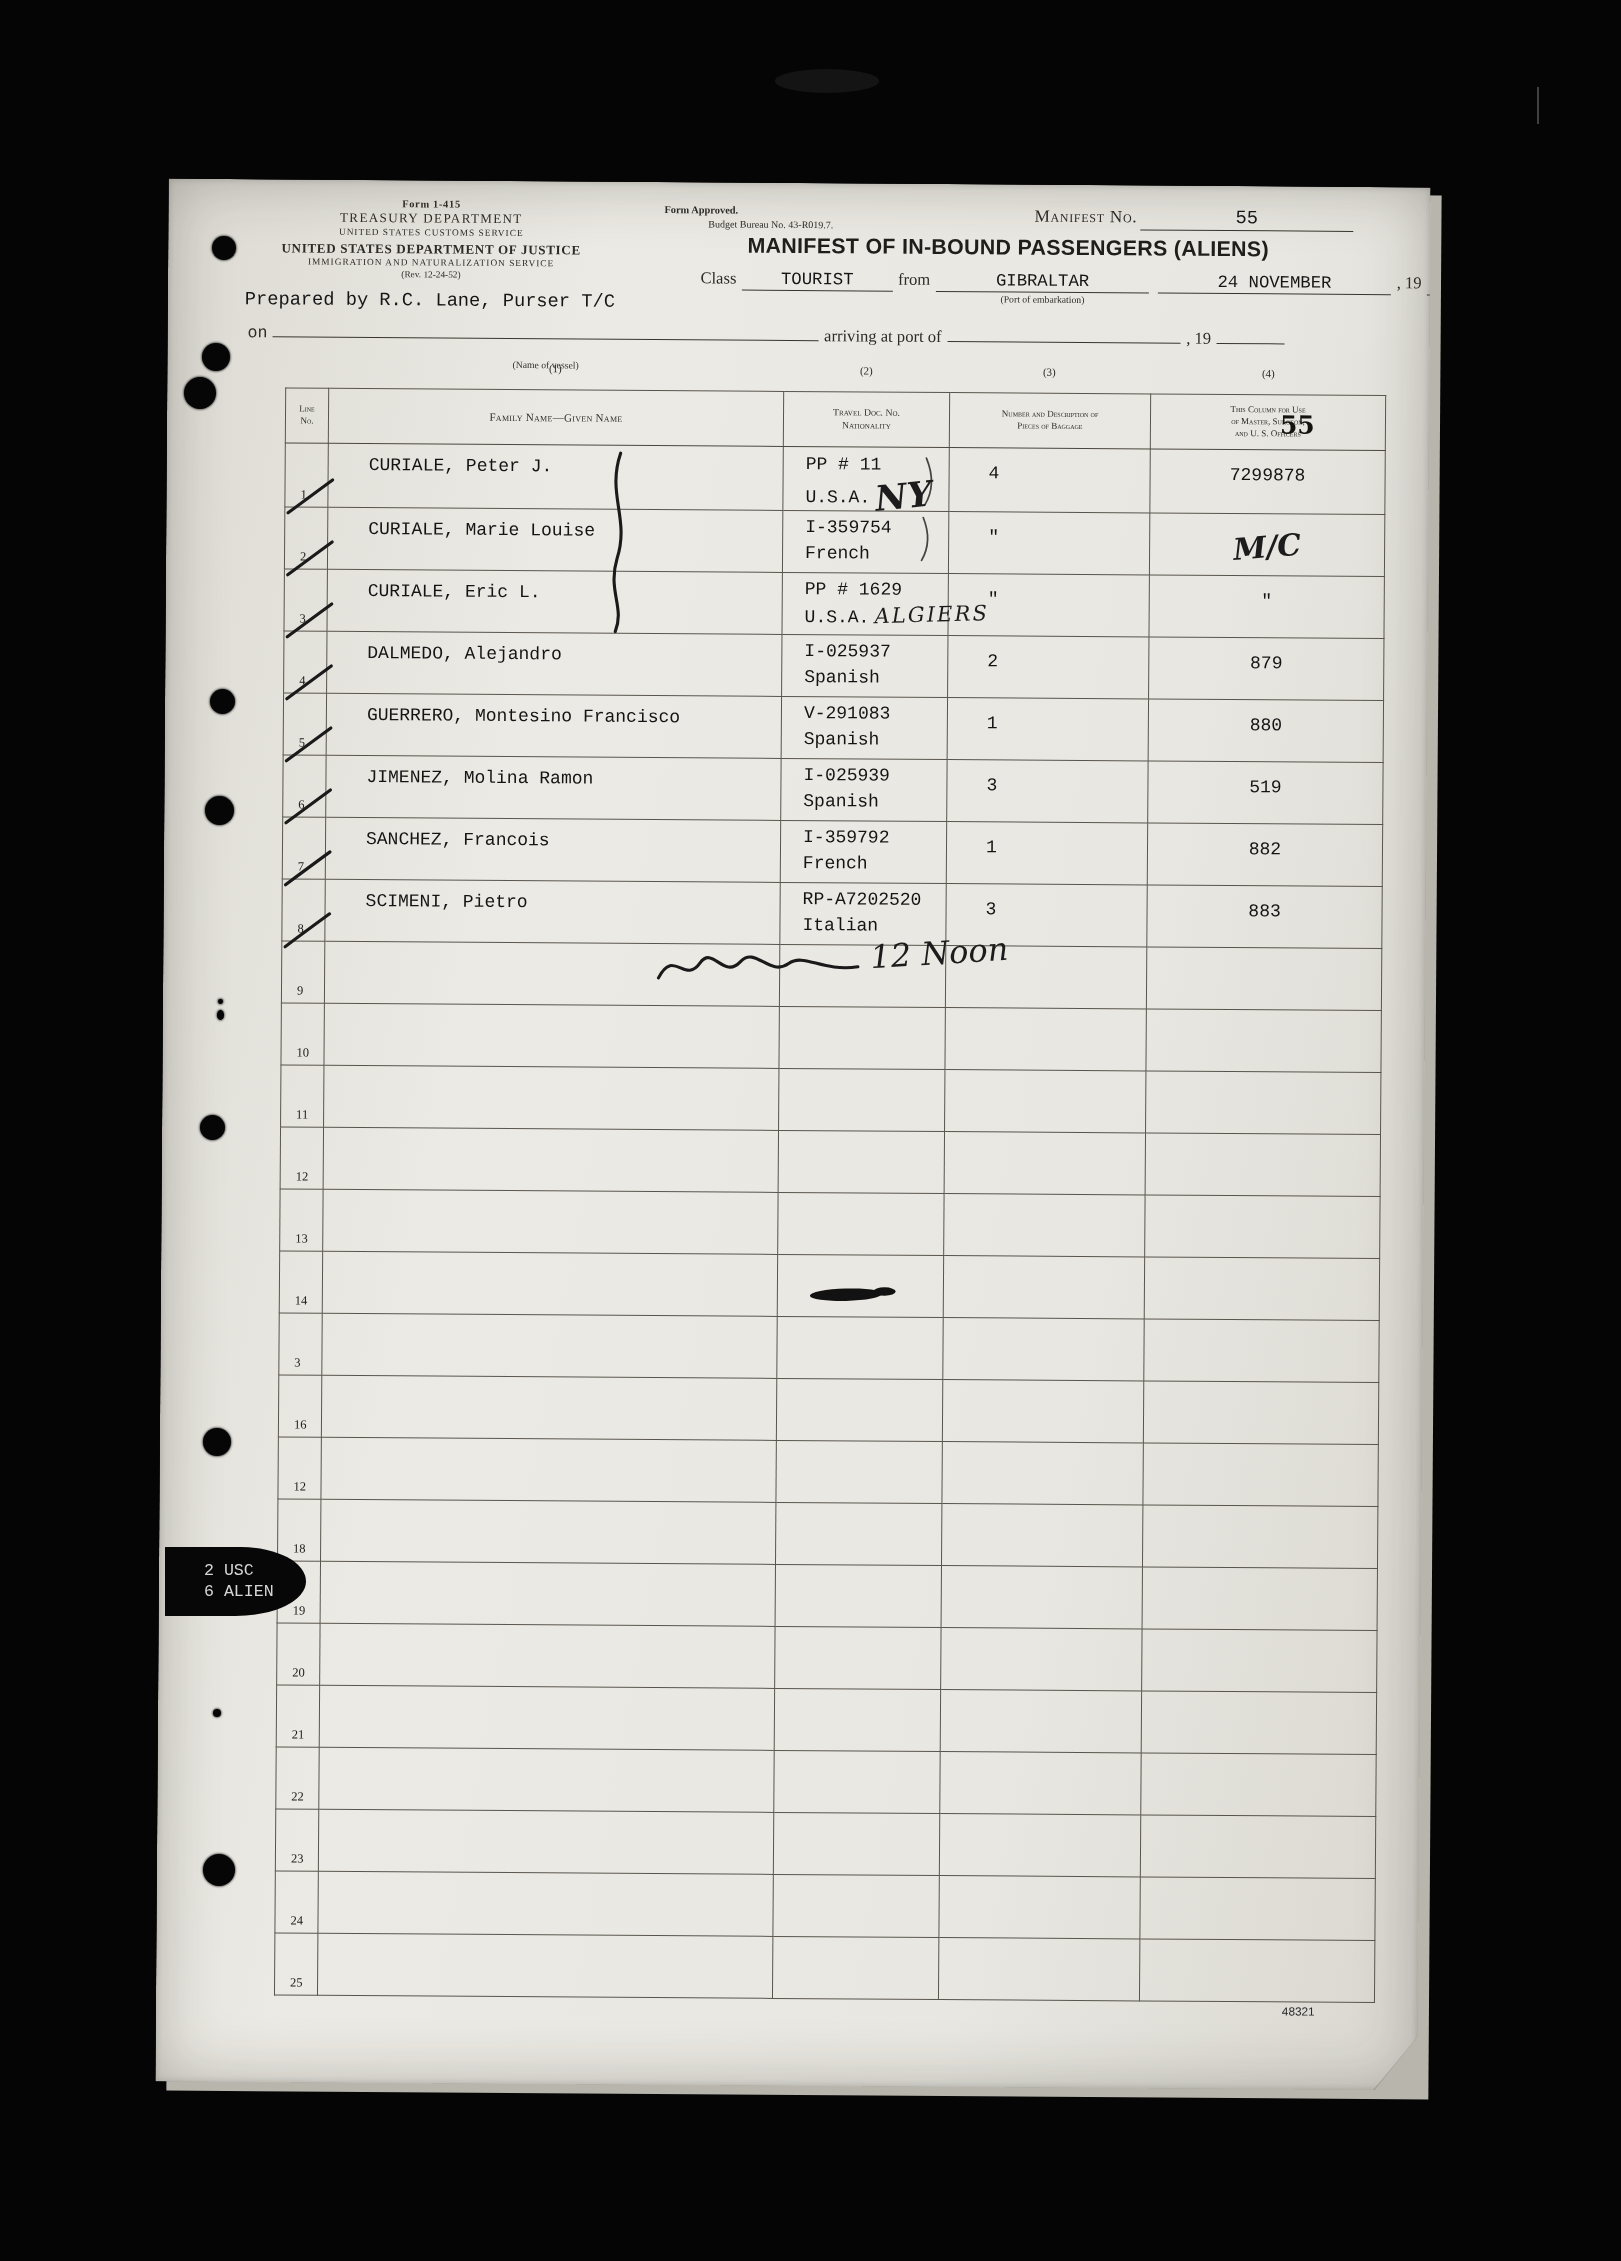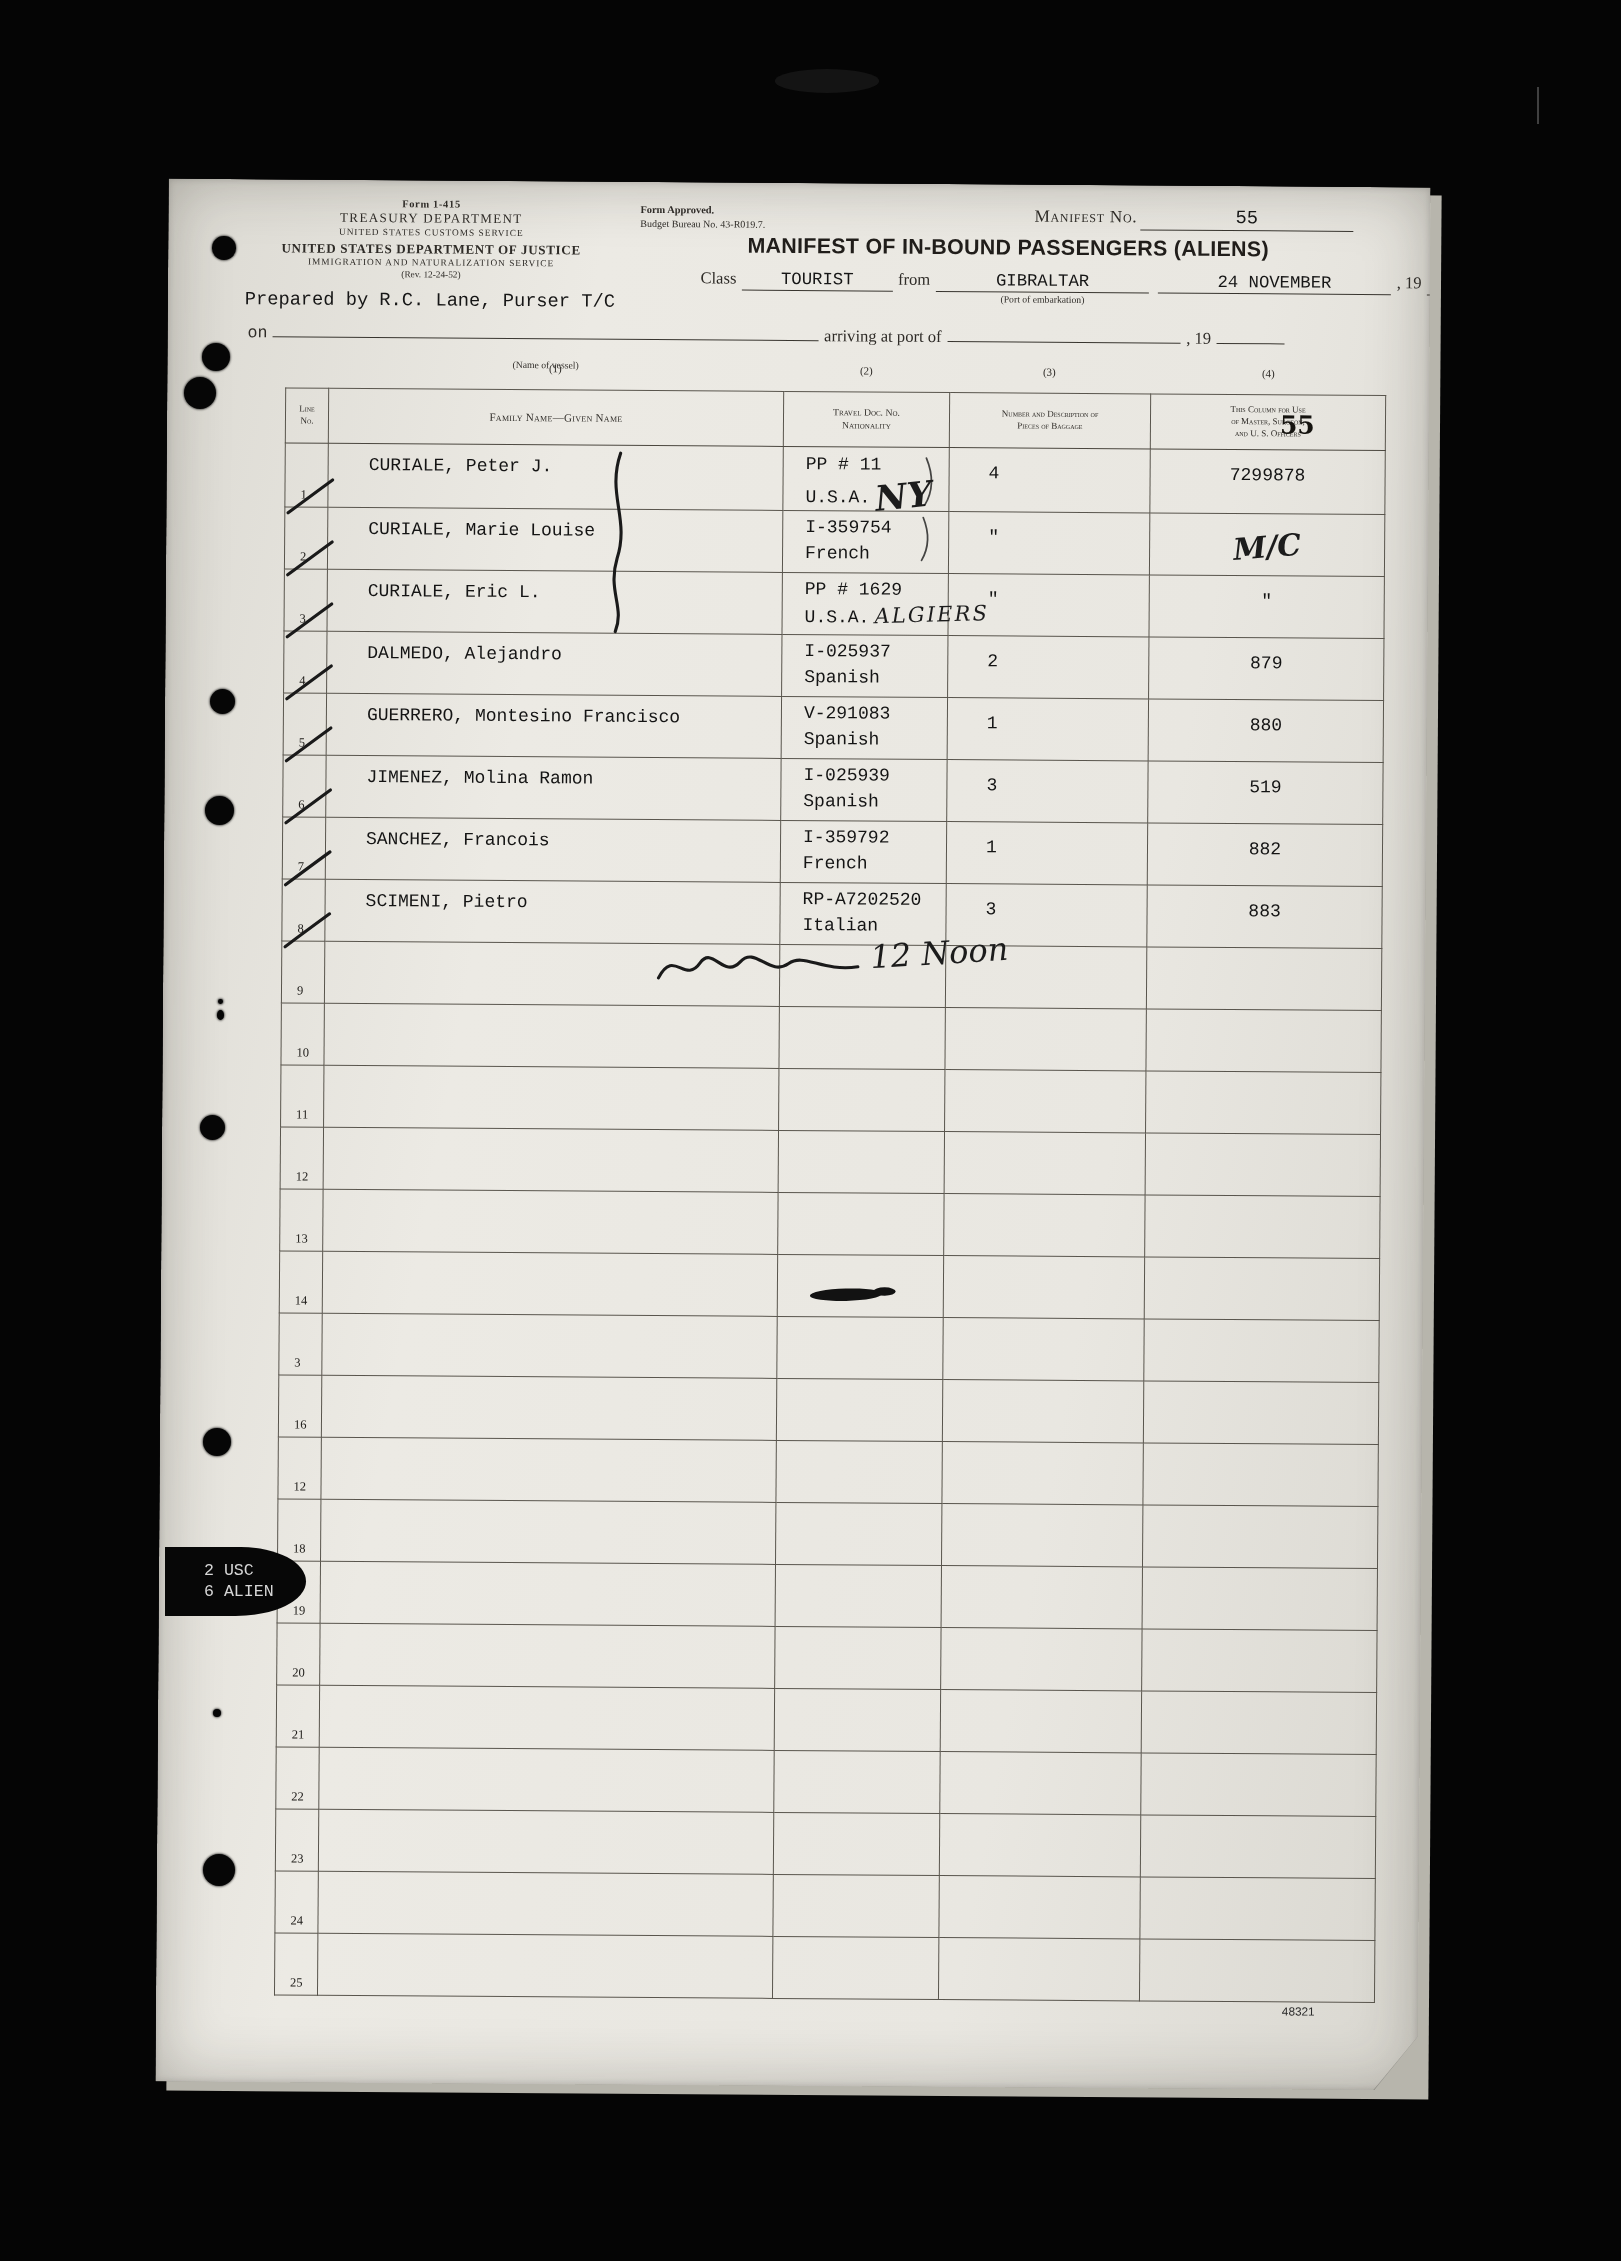--- a/index.html
+++ b/index.html
@@ -21,23 +21,23 @@
 
   
   .p{position:absolute;color:#2e2b27;}
   .blk-left{left:66px;top:18px;width:394px;text-align:center;line-height:1.15;}
   .fh-form{font-size:10.4px;font-weight:bold;letter-spacing:0.7px;}
   .fh-treasury{font-size:13px;letter-spacing:1.4px;margin-top:1.4px;}
   .fh-customs{font-size:9.3px;letter-spacing:1px;margin-top:0.7px;}
   .fh-justice{font-size:13px;font-weight:bold;letter-spacing:0.7px;margin-top:4.2px;}
   .fh-ins{font-size:9.3px;letter-spacing:1px;margin-top:0.7px;}
   .fh-rev{font-size:9.3px;margin-top:0.7px;}
-  .blk-approved{left:472px;top:21px;line-height:1.3;}
+  .blk-approved{left:496px;top:21px;line-height:1.3;}
   .fa1{font-size:10.4px;font-weight:bold;}
-  .fa2{font-size:10px;}
+  .fa2{font-size:10px;margin-left:44px;}
   .manifest-line{left:866px;top:21px;white-space:nowrap;}
   .sc{font-variant:small-caps;}
   .manifest-label{font-size:17.3px;letter-spacing:0.7px;}
   .title{left:480px;top:51px;width:720px;text-align:center;
          font-family:"Liberation Sans",sans-serif;font-weight:bold;font-size:21.4px;
          letter-spacing:0.3px;color:#201d1a;}
   .typed{font-family:"Liberation Mono",monospace;color:#161616;}
   .u{display:inline-block;border-bottom:1.4px solid #38352f;text-align:center;
      font-family:"Liberation Mono",monospace;font-size:17.3px;color:#161616;
      padding:0 2.8px 1.4px;vertical-align:baseline;position:relative;}

